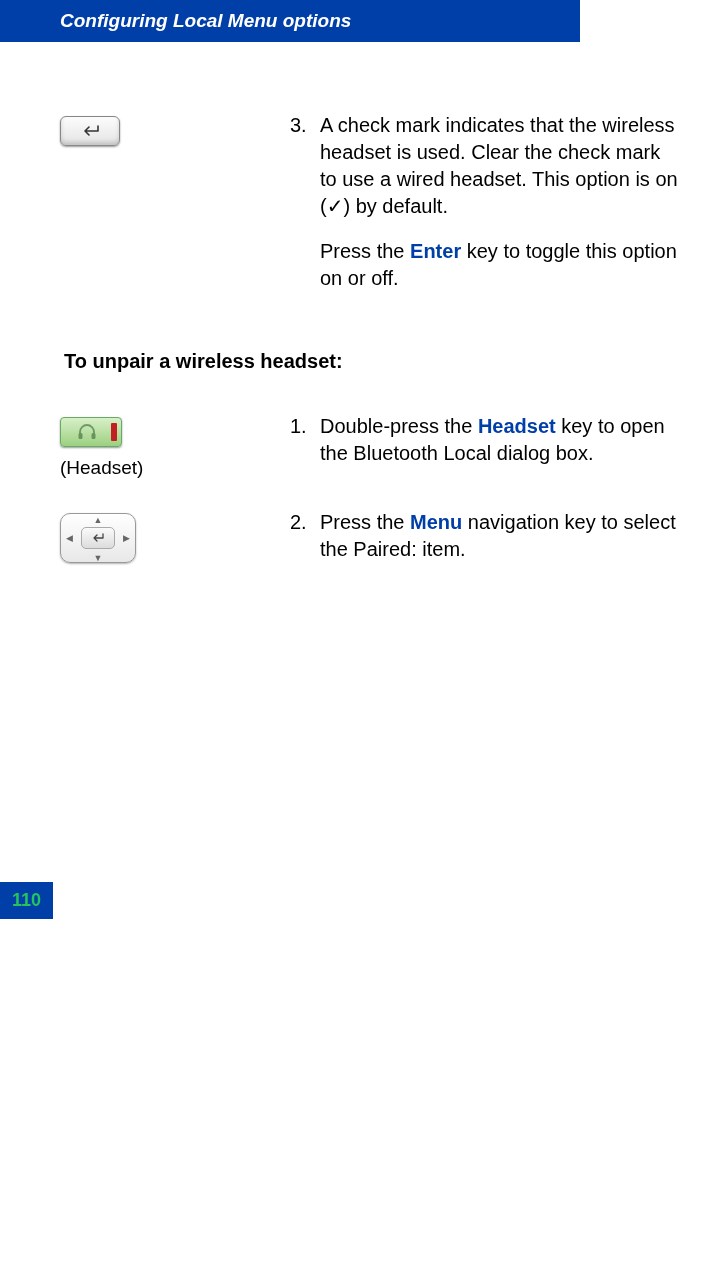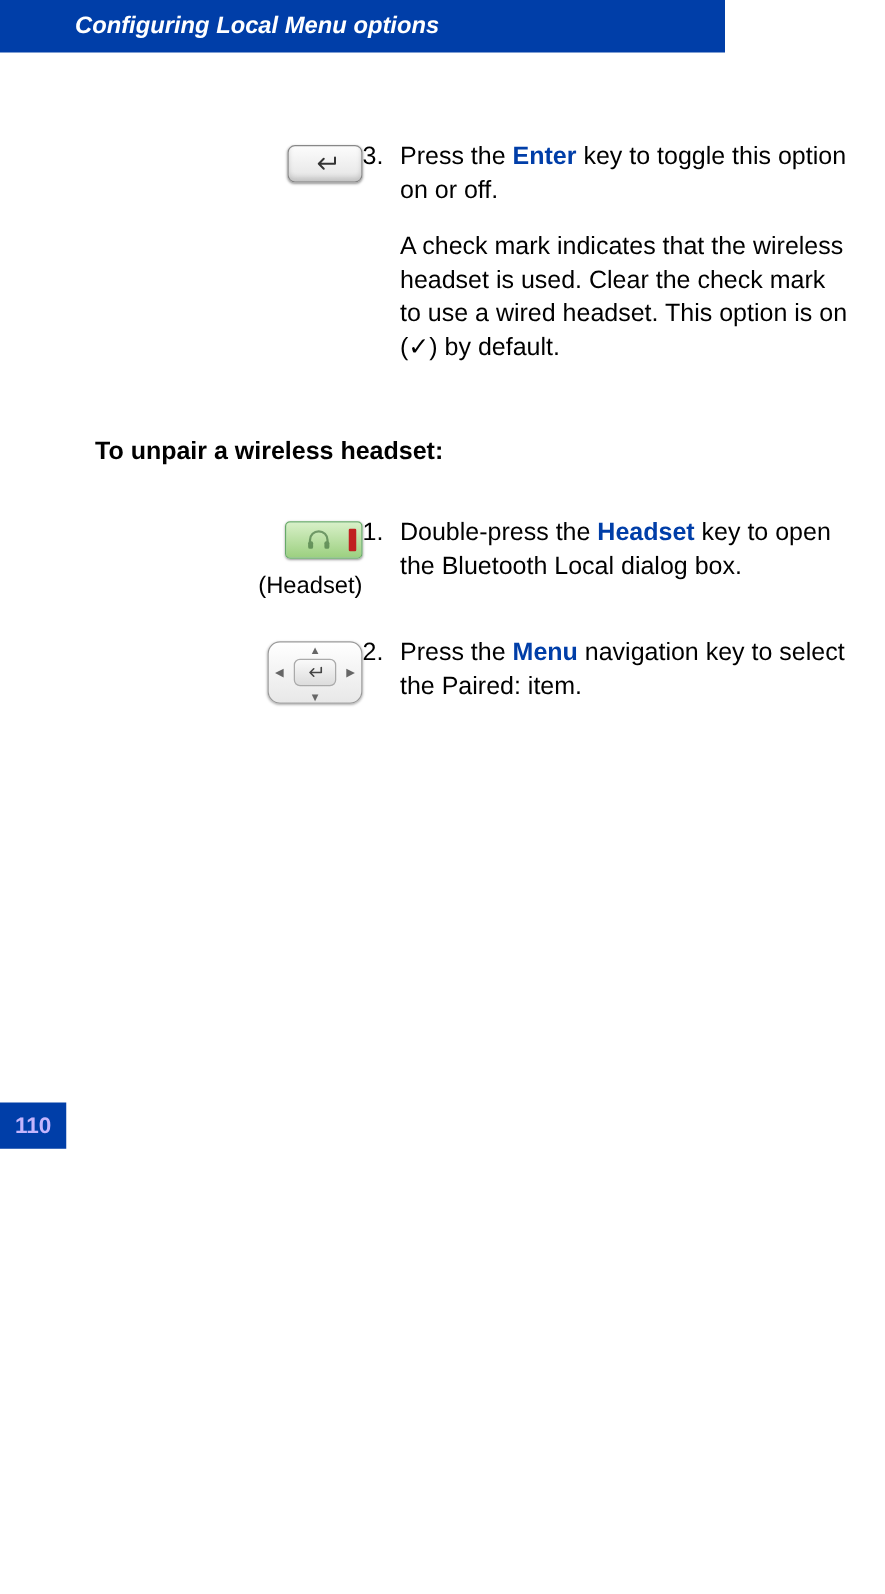--- a/index.html
+++ b/index.html
@@ -1,28 +1,28 @@
 <!DOCTYPE html>
 <html><head>
 <meta charset="utf-8">
 <style>
   * { box-sizing: border-box; margin: 0; padding: 0; }
   html, body { width: 708px; height: 1275px; font-family: Arial, Helvetica, sans-serif; background: #fff; color: #000; }
   .page { position: relative; width: 708px; height: 947px; }
   .header-bar { background: #003ea8; color: #fff; font-weight: bold; font-style: italic; font-size: 19px; padding: 10px 0 10px 60px; width: 580px; }
   .content { padding: 70px 30px 0 60px; }
   .step-row { display: flex; margin-bottom: 24px; }
-  .icon-col { width: 230px; flex-shrink: 0; text-align: right; padding-top: 4px; }
+  .icon-col { width: 230px; flex-shrink: 0; text-align: left; padding-top: 4px; }
   .text-col { flex: 1; font-size: 20px; line-height: 1.35; display: flex; }
   .step-num { width: 30px; flex-shrink: 0; }
   .step-body { flex: 1; }
   .step-body p { margin-bottom: 18px; }
   .kw { color: #003ea8; font-weight: bold; }
-  .subhead { font-weight: bold; font-size: 20px; margin: 40px 0 40px 16px; }
-  .page-num-tab { position: absolute; left: 0; bottom: 28px; background: #003ea8; color: #c4b5fd; font-weight: bold; font-size: 18px; padding: 8px 12px; }
+  .subhead { font-weight: bold; font-size: 20px; margin: 40px 0 40px 4px; }
+  .page-num-tab { position: absolute; left: 0; bottom: 28px; background: #003ea8; color: #22c55e; font-weight: bold; font-size: 18px; padding: 8px 12px; }
   .icon-caption { font-size: 19px; margin-top: 6px; }
 
   
   .enter-key {
     display: inline-block; width: 60px; height: 30px;
     border: 1px solid #888; border-radius: 6px;
     background: linear-gradient(#fcfcfc,#e4e4e4);
     box-shadow: inset 0 -3px 4px rgba(0,0,0,.15), 0 1px 2px rgba(0,0,0,.4);
     position: relative;
   }
@@ -80,24 +80,24 @@
         <span class="enter-key">
           <svg width="24" height="14" viewBox="0 0 24 14">
             <path d="M20 2 v5 H7 M7 7 l4 -4 M7 7 l4 4" stroke="#333" stroke-width="1.6" fill="none" stroke-linecap="round" stroke-linejoin="round"></path>
           </svg>
         </span>
       </div>
       <div class="text-col">
         <div class="step-num">3.</div>
         <div class="step-body">
           <p>
-            <span>Press the </span><span class="kw">Enter</span><span> key to toggle this option on or off.</span>
+            <span>A check mark indicates that the wireless headset is used. Clear the check mark to use a wired headset. This option is on (</span><span class="check">✓</span><span>) by default.</span>
           </p>
           <p>
-            <span>A check mark indicates that the wireless headset is used. Clear the check mark to use a wired headset. This option is on (</span><span class="check">✓</span><span>) by default.</span>
+            <span>Press the </span><span class="kw">Enter</span><span> key to toggle this option on or off.</span>
           </p>
         </div>
       </div>
     </div>
 
     <div class="subhead">To unpair a wireless headset:</div>
 
     <div class="step-row">
       <div class="icon-col">
         <span class="headset-key">

